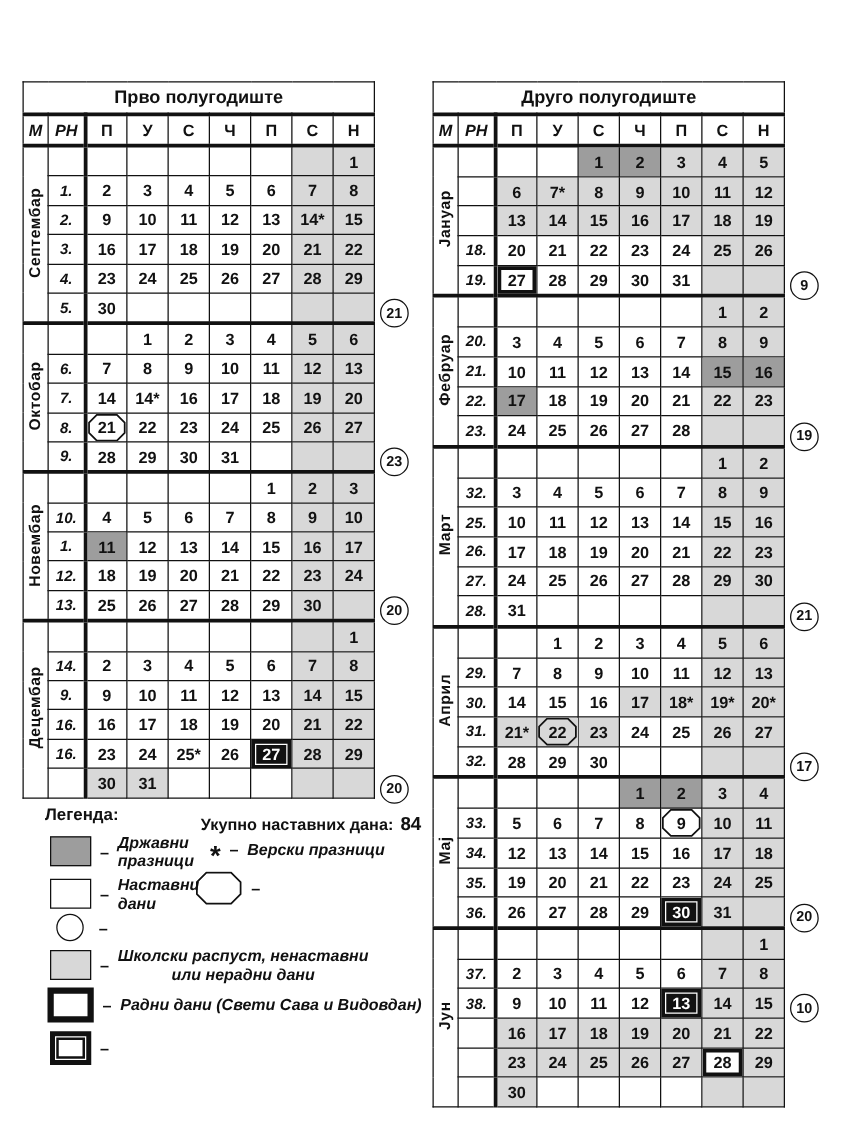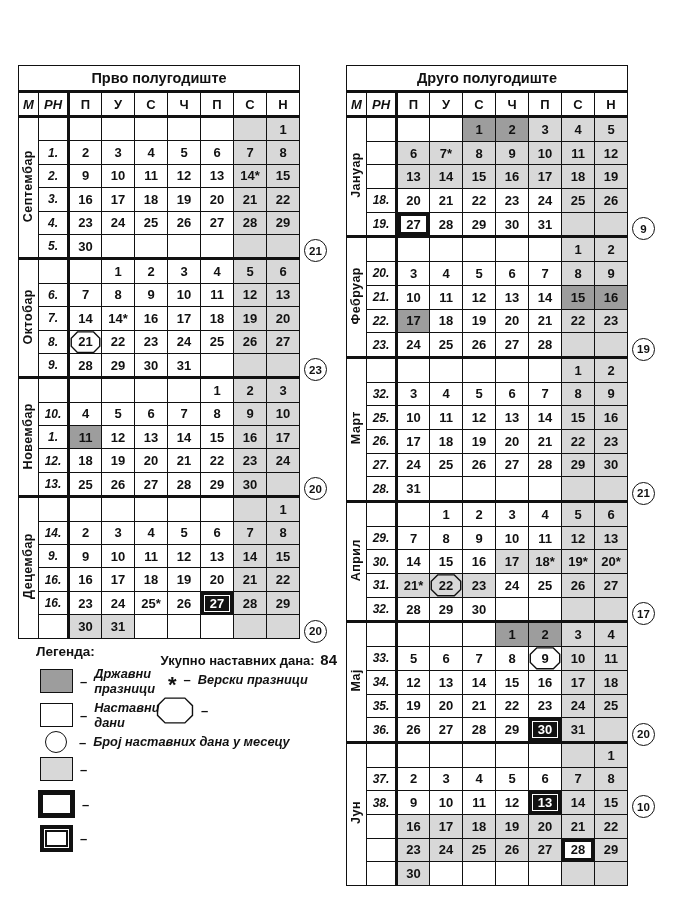--- a/index.html
+++ b/index.html
@@ -726,29 +726,31 @@
       </div>
       <div class="litem" style="top: 697px; left: 156px;">
         <svg viewBox="0 0 100 100" preserveAspectRatio="none" class="sw-oct" style="width: 38px; height: 27px;">
           <polygon points="24,4 76,4 96,32 96,68 76,96 24,96 4,68 4,32" fill="none" stroke="#111" stroke-width="1.4" vector-effect="non-scaling-stroke"></polygon>
         </svg>
         <span class="ldash">–</span>
       </div>
       <div class="litem" style="top: 731px; left: 40px;">
         <span class="sw-circle"></span>
         <span class="ldash">–</span>
-        <span class="ltext">Број наставних дана у месецу</span>
       </div>
       <div class="litem" style="top: 757px; left: 40px;">
         <span class="swatch sw-light"></span>
         <span class="ldash">–</span>
+        <span class="ltext center">Школски распуст, ненаставни
+или нерадни дани</span>
       </div>
       <div class="litem" style="top: 790px; left: 38px;">
         <span class="swatch sw-thick"></span>
         <span class="ldash">–</span>
+        <span class="ltext">Радни дани (Свети Сава и Видовдан)</span>
       </div>
       <div class="litem" style="top: 825px; left: 40px;">
         <span class="sw-end">
           <span class="in" style="display: block;"></span>
         </span>
         <span class="ldash">–</span>
       </div>
     </div>
 
 <div class="circle" style="left: 304px; top: 239.148px;">21</div>

